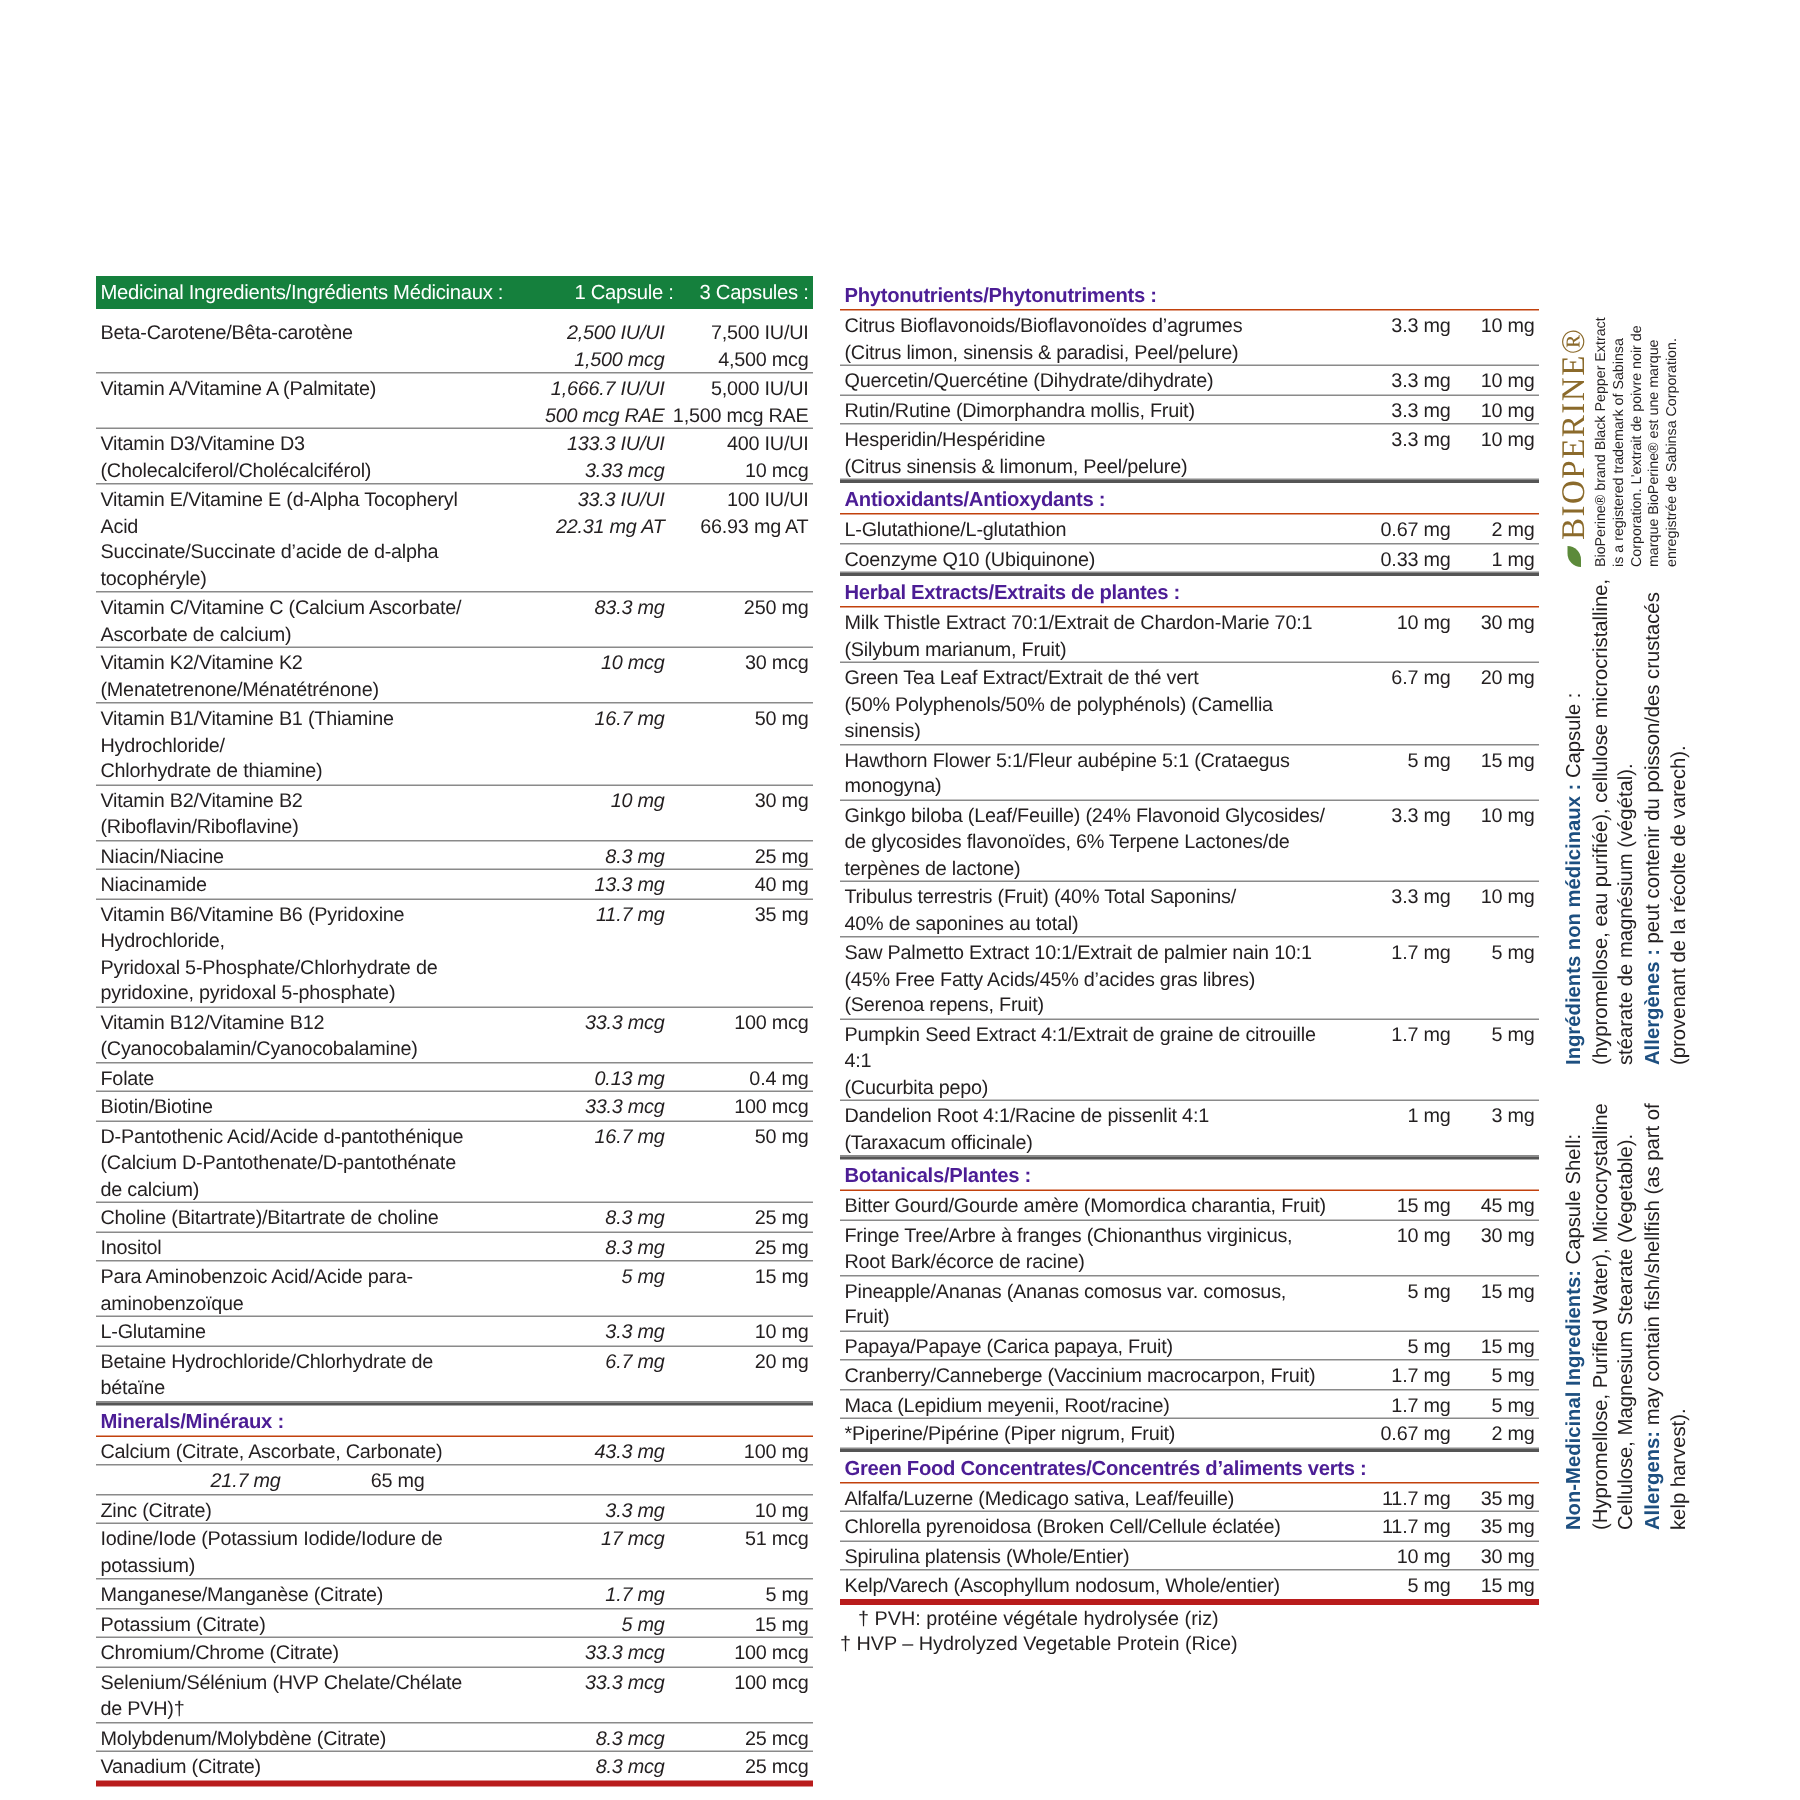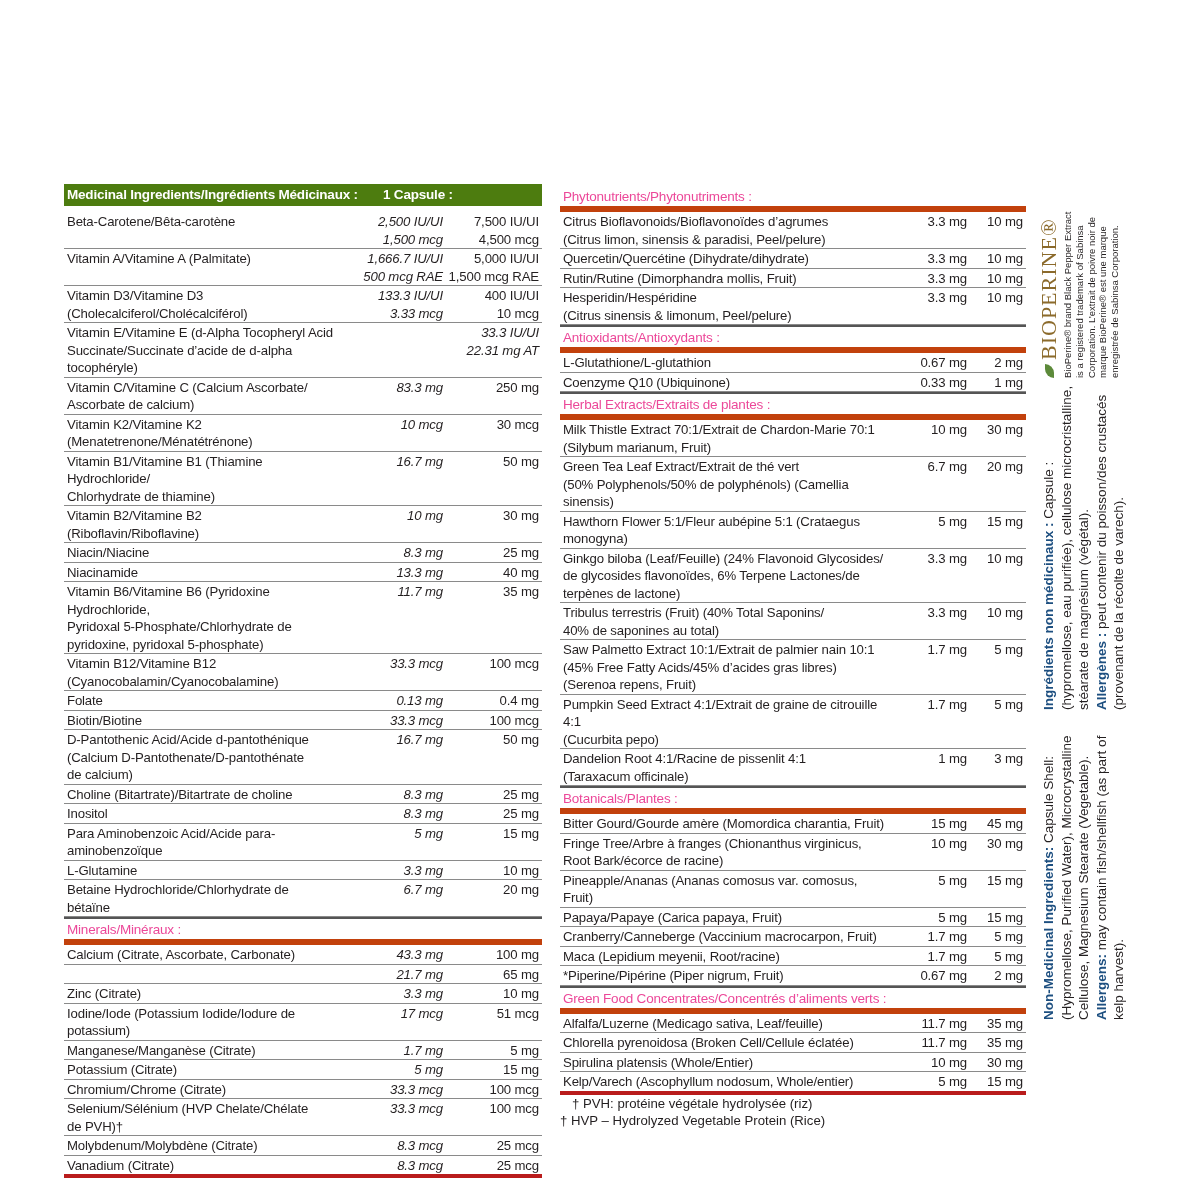--- a/index.html
+++ b/index.html
@@ -1,38 +1,38 @@
 <!DOCTYPE html>
 <html><head>
 <meta charset="utf-8">
 <style>
   html, body { margin: 0; padding: 0; background: #ffffff; }
   body { width: 1200px; height: 1200px; position: relative; overflow: hidden;
          font-family: "Liberation Sans", sans-serif; color: #231f20; }
   .col { position: absolute; }
   #left { left: 64px; top: 184px; width: 478px; }
   #mid  { left: 560px; top: 186px; width: 466px; }
-  .hdr { background: #4d7c0f; color: #fff; font-weight: bold; font-size: 13.5px;
+  .hdr { background: #15803d; color: #fff; font-weight: normal; font-size: 13.5px;
          height: 22px; line-height: 22px; padding: 0 3px; display: flex;
-         letter-spacing: -0.2px; }
+         letter-spacing: -0.2px; align-items: flex-end; }
   .hdr .n { flex: 1; }
   .hdr .a { width: 76px; }
   .hdr .b { width: 80px; text-align: right; margin-top: 31px; }
   .row { display: flex; font-size: 13.2px; line-height: 17.5px;
-         border-bottom: 1px solid #8a8a8a; padding: 1px 3px 0 3px; letter-spacing: -0.15px; justify-content: flex-end; }
+         border-bottom: 1px solid #8a8a8a; padding: 1px 3px 0 3px; letter-spacing: -0.15px; }
   .row .n { flex: 1; white-space: pre-line; }
   .row .a { text-align: right; white-space: pre-line; }
   .row .b { text-align: right; white-space: pre-line; }
   #left .row .a { width: 120px; font-style: italic; }
   #left .row .b { width: 96px; }
   #mid .row .a { width: 78px; }
   #mid .row .b { width: 56px; }
   .row.last { border-bottom: 4px solid #b91c1c; }
-  .sec { font-size: 13.5px; font-weight: normal; color: #ec4899; line-height: 18px;
-         padding: 2px 3px 0 3px; border-bottom: 6px solid #c2410c; letter-spacing: -0.2px; }
+  .sec { font-size: 13.5px; font-weight: bold; color: #4c1d95; line-height: 18px;
+         padding: 2px 3px 0 3px; border-bottom: 1px solid #c2410c; letter-spacing: -0.2px; }
   .sec.top { border-top: 2px solid #555; }
   #mid .sec:first-child { border-top: none; }
   .foot { font-size: 13.2px; line-height: 17.5px; padding-left: 0; }
   .foot.ind { padding-left: 12px; }
   .gap { height: 12px; }
   
   .rot { position: absolute; transform: rotate(-90deg); transform-origin: left top;
          font-size: 13.5px; line-height: 17.5px; color: #231f20; }
   #non-en { left: 1040px; top: 1020px; width: 300px; }
   #non-fr { left: 1040px; top: 710px; width: 330px; }
@@ -75,20 +75,22 @@
 3.33 mcg</span>
         <span class="b">400 IU/UI
 10 mcg</span>
       </div>
       <div class="row">
         <span class="n">Vitamin E/Vitamine E (d-Alpha Tocopheryl Acid
   Succinate/Succinate d’acide de d-alpha
   tocophéryle)</span>
         <span class="a">33.3 IU/UI
 22.31 mg AT</span>
+        <span class="b">100 IU/UI
+66.93 mg AT</span>
       </div>
       <div class="row">
         <span class="n">Vitamin C/Vitamine C (Calcium Ascorbate/
   Ascorbate de calcium)</span>
         <span class="a">83.3 mg</span>
         <span class="b">250 mg</span>
       </div>
       <div class="row">
         <span class="n">Vitamin K2/Vitamine K2 (Menatetrenone/Ménatétrénone)</span>
         <span class="a">10 mcg</span>

